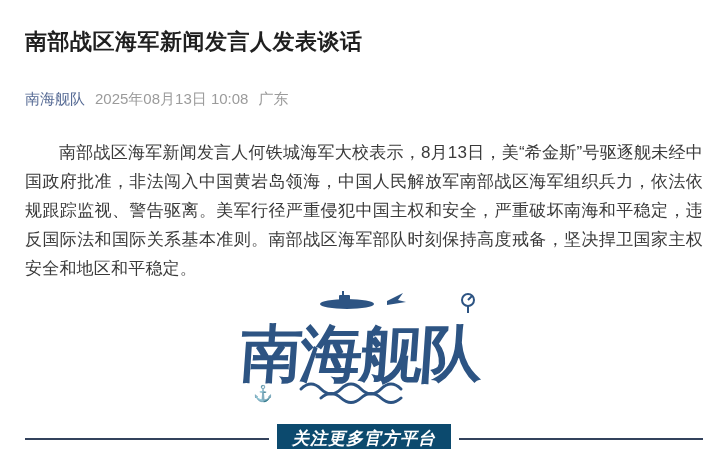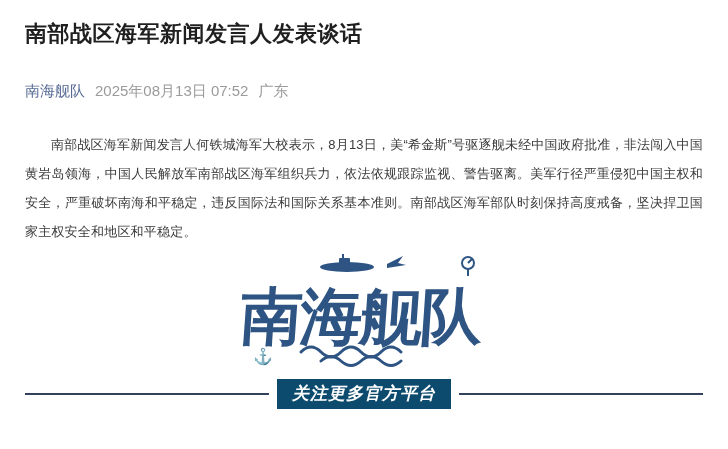--- a/index.html
+++ b/index.html
@@ -1,36 +1,36 @@
 <!DOCTYPE html>
 <html><head>
 <meta charset="utf-8">
 <style>
   html,body{margin:0;padding:0;background:#ffffff;}
   body{
     width:728px;height:449px;overflow:hidden;
     font-family:"Liberation Sans", sans-serif;
     position:relative;
   }
-  .page{padding:0 25px;}
+  .page{padding:8px 25px;}
   .title{
     margin:0;padding-top:19px;
     font-size:22px;line-height:30px;font-weight:700;
     color:#1f1f1f;letter-spacing:.5px;
   }
   .meta{
     margin-top:15px;font-size:15px;line-height:21px;
     display:flex;align-items:baseline;gap:10px;
   }
   .account{color:#576b95;text-decoration:none;cursor:pointer;}
   .date{color:#9b9b9b;}
   .loc{color:#9b9b9b;margin-top:16px;}
   .body-text{
     margin:29px 0 0 0;
-    font-size:13px;line-height:29px;color:#3a3a3a;
+    font-size:17px;line-height:29px;color:#3a3a3a;
     text-align:justify;text-indent:2em;
     letter-spacing:.2px;
   }
   .logo-wrap{
     margin:8px auto 0;width:270px;height:116px;
     display:flex;align-items:center;justify-content:center;
   }
   .logo-wrap svg{display:block;}
   .banner{
     display:flex;align-items:center;
@@ -46,21 +46,21 @@
 </style>
 </head>
 <body>
 
 <div class="page">
 
   <h1 class="title">南部战区海军新闻发言人发表谈话</h1>
 
   <div class="meta">
     <a class="account">南海舰队</a>
-    <span class="date">2025年08月13日 07:52</span>
+    <span class="date">2025年08月13日 10:08</span>
     <span class="loc">广东</span>
   </div>
 
   <p class="body-text">南部战区海军新闻发言人何铁城海军大校表示，8月13日，美“希金斯”号驱逐舰未经中国政府批准，非法闯入中国黄岩岛领海，中国人民解放军南部战区海军组织兵力，依法依规跟踪监视、警告驱离。美军行径严重侵犯中国主权和安全，严重破坏南海和平稳定，违反国际法和国际关系基本准则。南部战区海军部队时刻保持高度戒备，坚决捍卫国家主权安全和地区和平稳定。</p>
 
   <div class="logo-wrap">
     <svg width="270" height="116" viewBox="0 0 270 116" xmlns="http://www.w3.org/2000/svg">
 
       <g fill="#2d5483">
         <ellipse cx="118" cy="13" rx="27" ry="5"></ellipse>

